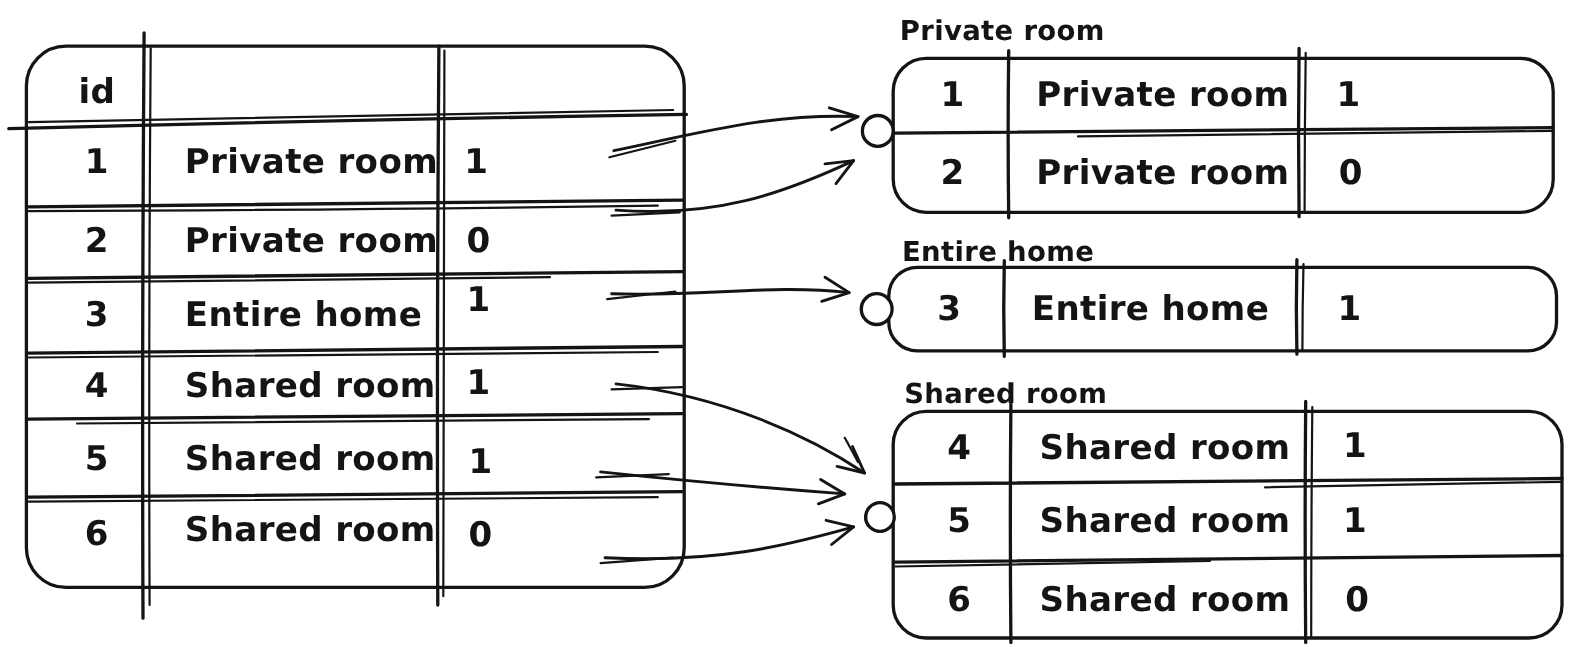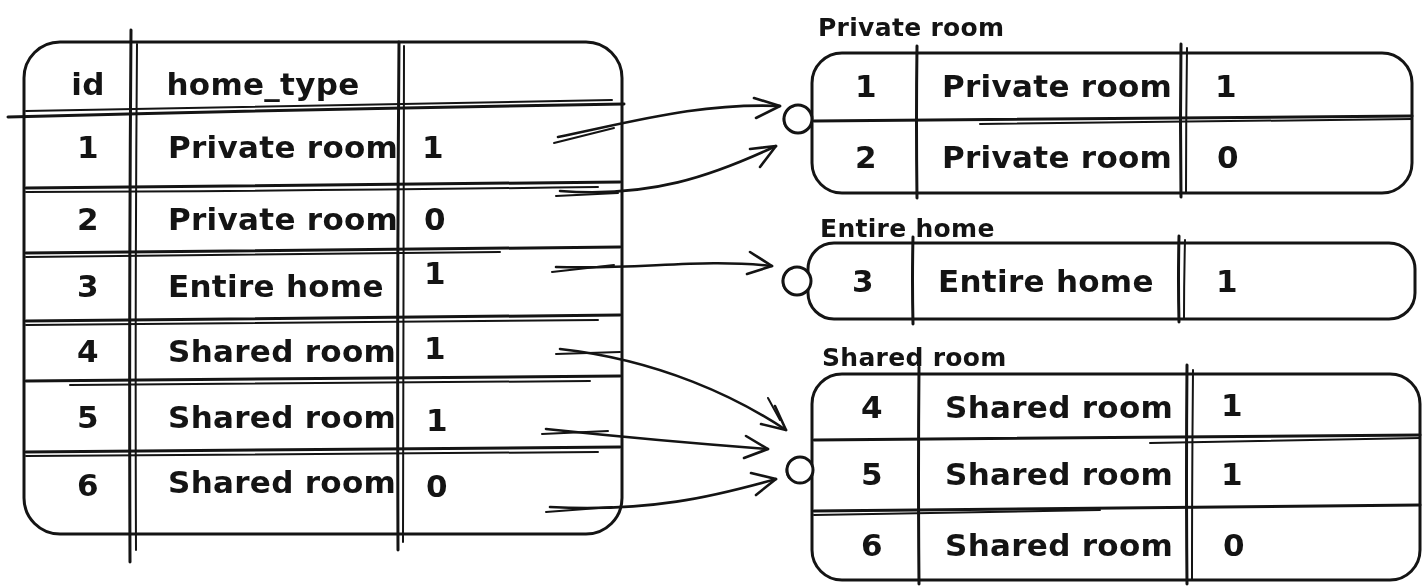--- a/index.html
+++ b/index.html
@@ -128,21 +128,20 @@
       <path d="M746 436 L768 449 L744 458"></path>
     </g>
     <g stroke-width="2.6">
       <path d="M550 507 C650 512 712 497 776 479"></path>
       <path d="M546 512 L612 507" stroke-width="2"></path>
       <path d="M751 473 L776 479 L756 495"></path>
     </g>
   </svg>
 
   <div class="txt ctr" style="left:58px;top:64px;width:60px;">id</div>
-  <div class="txt ctr" style="left:153px;top:64px;width:220px;">home_type</div>
 
   <div class="txt ctr" style="left:58px;top:127px;width:60px;">1</div>
   <div class="txt" style="left:168px;top:127px;">Private room</div>
   <div class="txt" style="left:422px;top:127px;">1</div>
 
   <div class="txt ctr" style="left:58px;top:199px;width:60px;">2</div>
   <div class="txt" style="left:168px;top:199px;">Private room</div>
   <div class="txt" style="left:424px;top:199px;">0</div>
 
   <div class="txt ctr" style="left:58px;top:266px;width:60px;">3</div>

